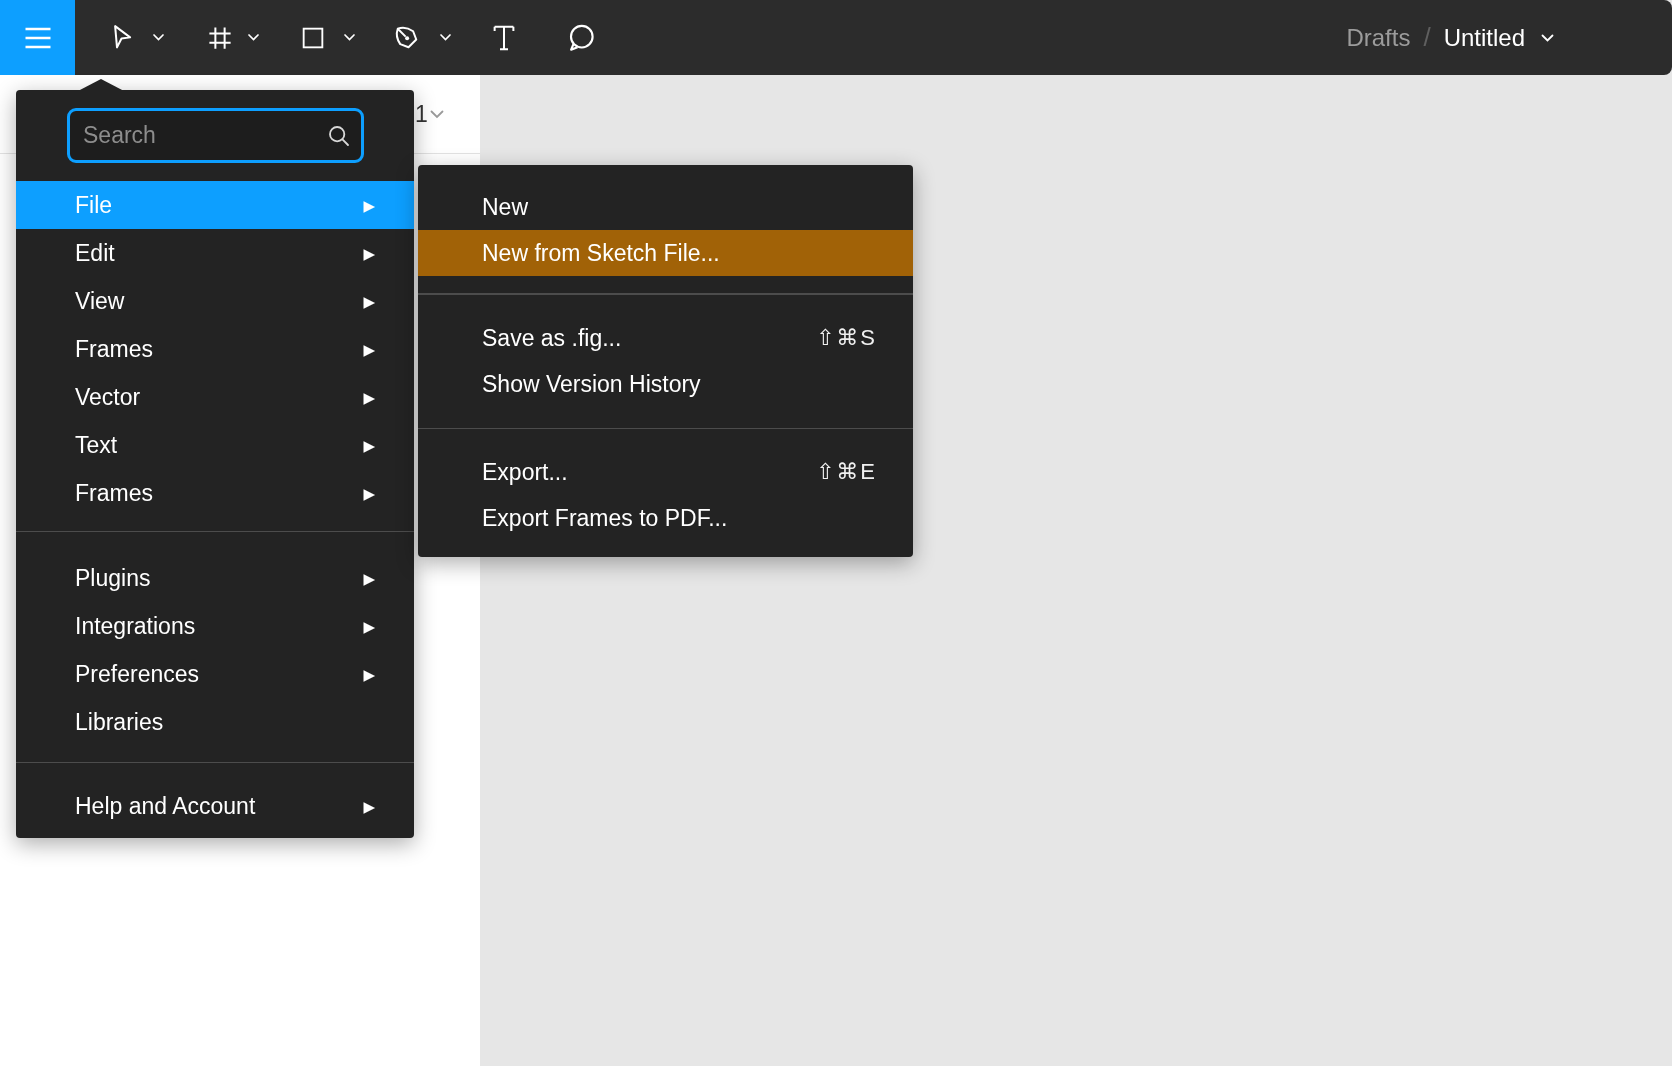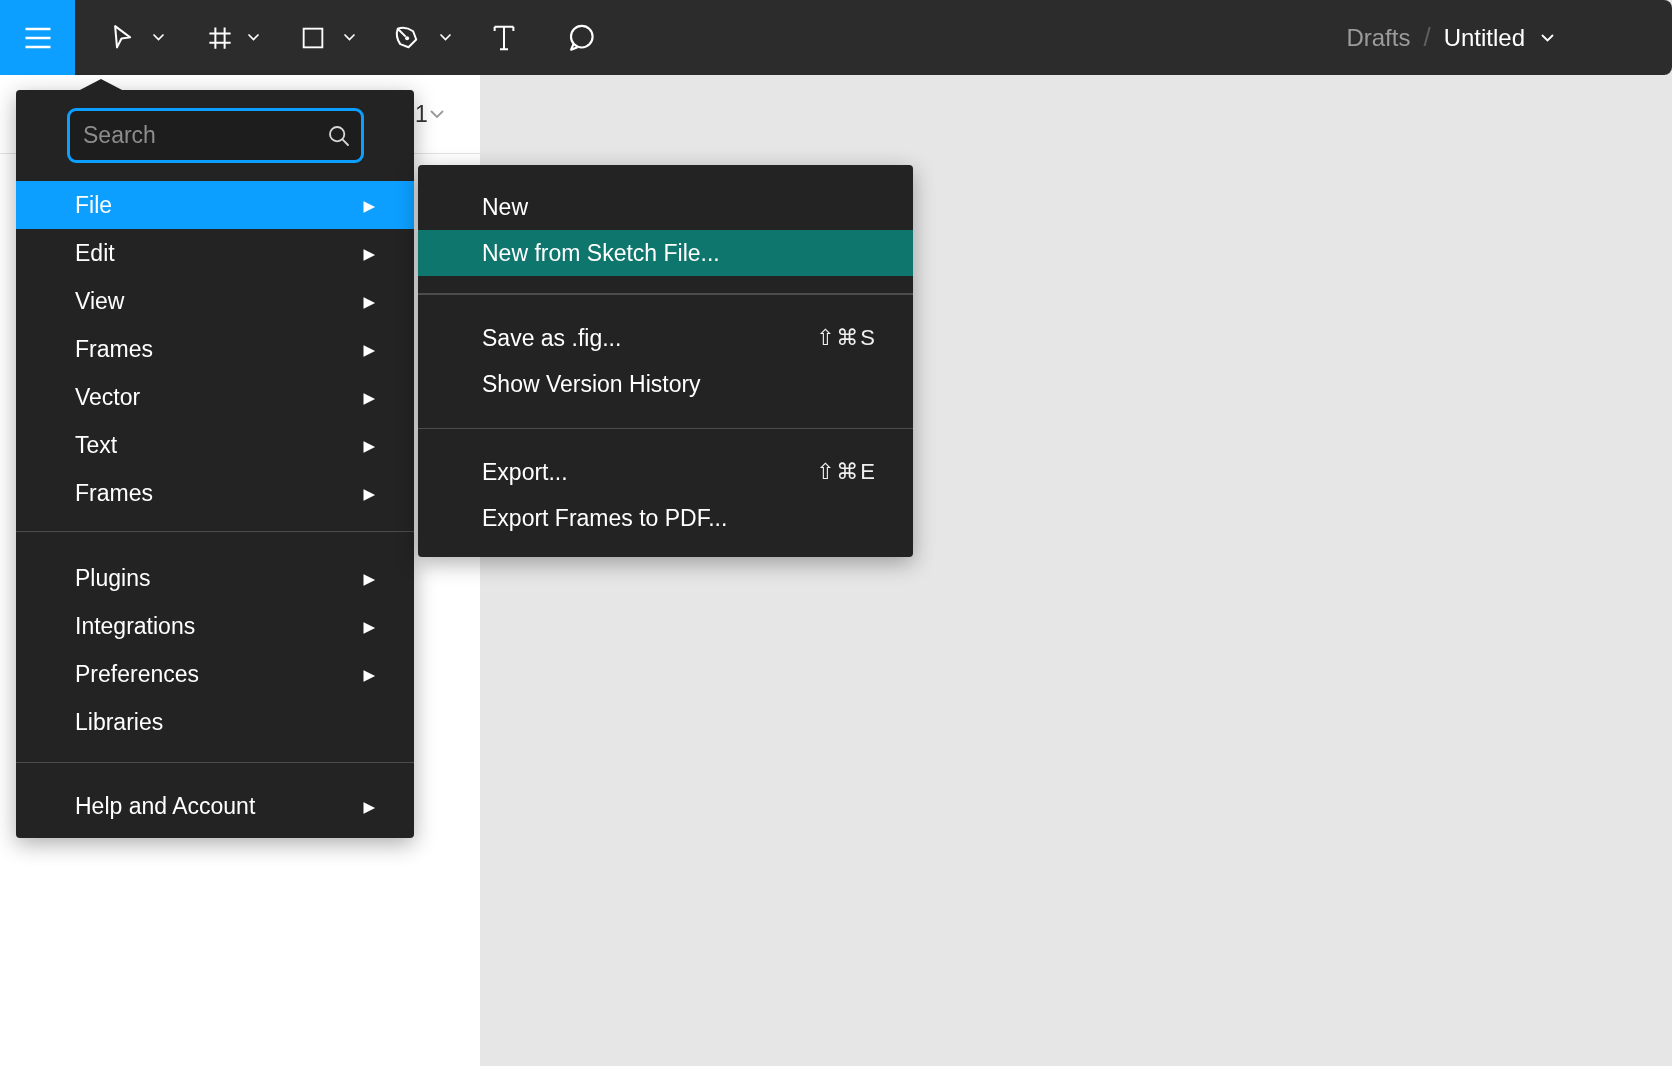--- a/index.html
+++ b/index.html
@@ -53,21 +53,21 @@
   .msep.b{margin:16px 0 19px;}
 
   
   .submenu{position:absolute;left:418px;top:165px;width:495px;background:#232323;border-radius:4px;
            box-shadow:0 6px 22px rgba(0,0,0,.32);z-index:6;color:#fff;}
   .ssec1{padding:19px 0 17px;}
   .ssec2{padding:20px 0 18px;}
   .ssec3{padding:20px 0 21px;}
   .ssec4{padding:20px 0 16px;}
   .srow{height:46px;display:flex;align-items:center;padding:0 36px 0 64px;font-size:23px;cursor:pointer;}
-  .srow.sel{background:#0f766e;}
+  .srow.sel{background:#a16207;}
   .sshort{margin-left:auto;letter-spacing:2px;color:#f0f0f0;font-size:22px;white-space:nowrap;}
   .ssep{height:1px;background:#4c4c4c;}
 
   svg{display:block;}
 </style>
 </head>
 <body>
 
 <div class="app">
 

